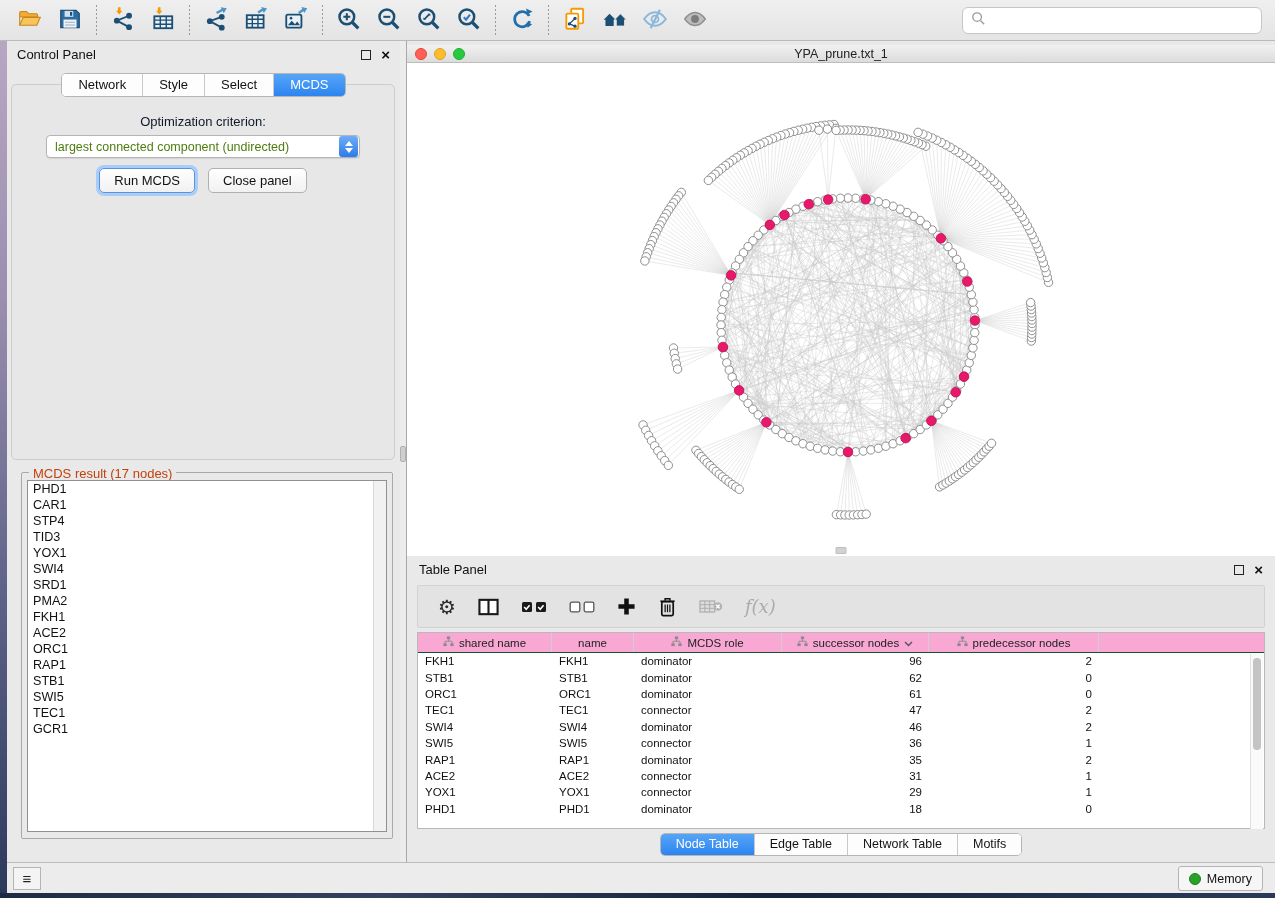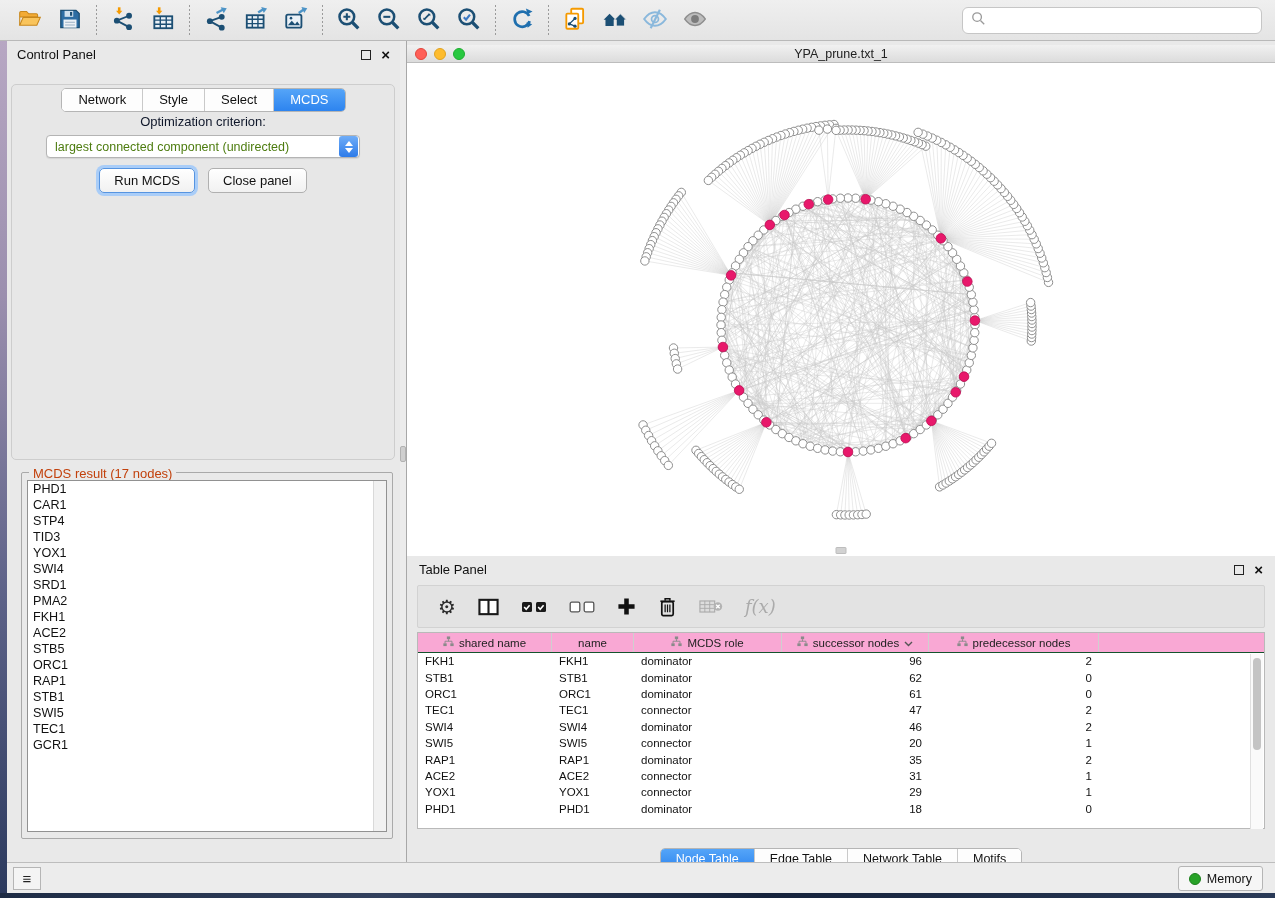--- a/index.html
+++ b/index.html
@@ -27,21 +27,21 @@
 .search-wrap input { border:none; outline:none; flex:1; font-size:13px; margin-left:6px; font-family:inherit; background:transparent; }
 
 
 .control-panel { position:absolute; left:7px; top:41px; width:393px; height:821px; background:#e9e9e9; }
 .cp-header { height:27px; display:flex; align-items:center; padding:0 10px; }
 .cp-title { font-size:13px; color:#111; }
 .win-icons { margin-left:auto; display:flex; gap:10px; align-items:center; }
 .float-box { width:10px; height:10px; border:1.6px solid #222; display:inline-block; cursor:pointer; }
 .close-x { font-size:15px; font-weight:bold; color:#111; line-height:1; cursor:pointer; }
 .cp-tabs { position:absolute; left:0; top:32px; width:100%; display:flex; justify-content:center; z-index:3; }
-.tabgroup { display:flex; border:1px solid #b5b5b5; border-radius:5px; overflow:hidden; background:#fff;margin-top:15px; }
+.tabgroup { display:flex; border:1px solid #b5b5b5; border-radius:5px; overflow:hidden; background:#fff; }
 .tab { padding:3px 16px 4px; font-size:13px; color:#111; background:#fdfdfd; border-right:1px solid #c9c9c9; cursor:pointer; }
 .tab:last-child { border-right:none; }
 .tab.active { background:linear-gradient(180deg,#55a5f8,#2d84ef); color:#fff; }
 .cp-body { position:absolute; left:4px; top:43px; width:384px; height:376px;
   background:#e7e7e7; border:1px solid #cdcdcd; border-radius:5px; }
 .opt-label { text-align:center; margin-top:29px; font-size:13px; color:#0f172a; }
 .dropdown { position:absolute; left:34px; top:50px; width:314px; height:23px; background:#fff;
   border:1px solid #b4b4b4; border-radius:4px; display:flex; align-items:center; cursor:pointer;
   box-shadow:0 1px 1px rgba(0,0,0,.08); }
 .dropdown .dd-text { flex:1; font-size:12.5px; padding-left:8px; color:#4d7c0f; white-space:nowrap; overflow:hidden; }
@@ -305,21 +305,20 @@
             <div class="mcds-item">PHD1</div>
             <div class="mcds-item">CAR1</div>
             <div class="mcds-item">STP4</div>
             <div class="mcds-item">TID3</div>
             <div class="mcds-item">YOX1</div>
             <div class="mcds-item">SWI4</div>
             <div class="mcds-item">SRD1</div>
             <div class="mcds-item">PMA2</div>
             <div class="mcds-item">FKH1</div>
             <div class="mcds-item">ACE2</div>
-            <div class="mcds-item">STB5</div>
             <div class="mcds-item">ORC1</div>
             <div class="mcds-item">RAP1</div>
             <div class="mcds-item">STB1</div>
             <div class="mcds-item">SWI5</div>
             <div class="mcds-item">TEC1</div>
             <div class="mcds-item">GCR1</div>
           </div>
         <div class="mcds-scroll"></div>
       </div>
     </div>
@@ -1425,21 +1424,21 @@
               <div class="td" style="width: 134px;">SWI4</div>
               <div class="td" style="width: 82px;">SWI4</div>
               <div class="td" style="width: 148px;">dominator</div>
               <div class="td num" style="width: 147px;">46</div>
               <div class="td num" style="width: 170px;">2</div>
             </div>
             <div class="trow">
               <div class="td" style="width: 134px;">SWI5</div>
               <div class="td" style="width: 82px;">SWI5</div>
               <div class="td" style="width: 148px;">connector</div>
-              <div class="td num" style="width: 147px;">20</div>
+              <div class="td num" style="width: 147px;">36</div>
               <div class="td num" style="width: 170px;">1</div>
             </div>
             <div class="trow">
               <div class="td" style="width: 134px;">RAP1</div>
               <div class="td" style="width: 82px;">RAP1</div>
               <div class="td" style="width: 148px;">dominator</div>
               <div class="td num" style="width: 147px;">35</div>
               <div class="td num" style="width: 170px;">2</div>
             </div>
             <div class="trow">

